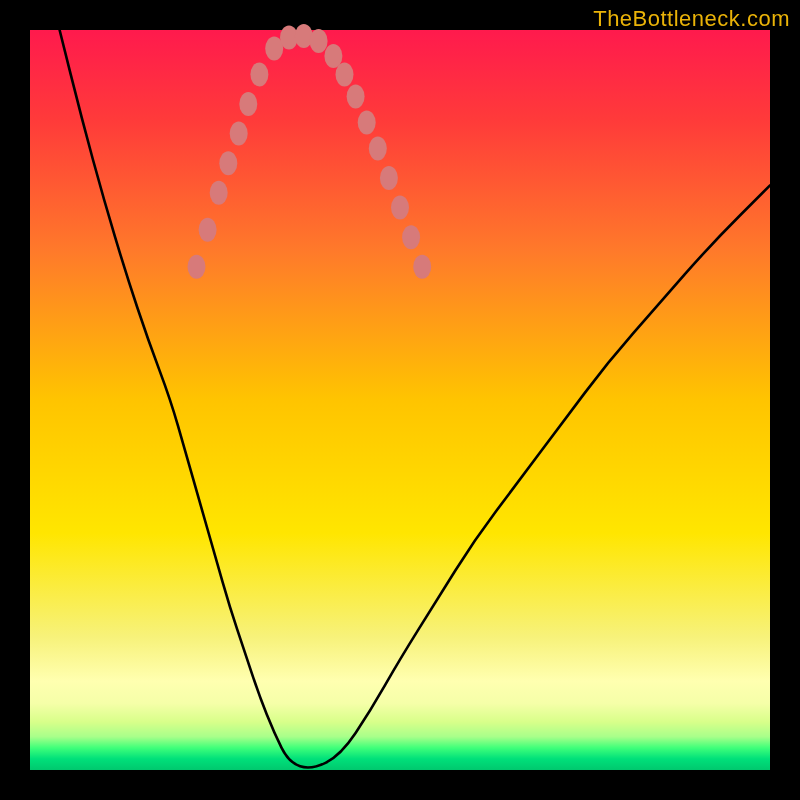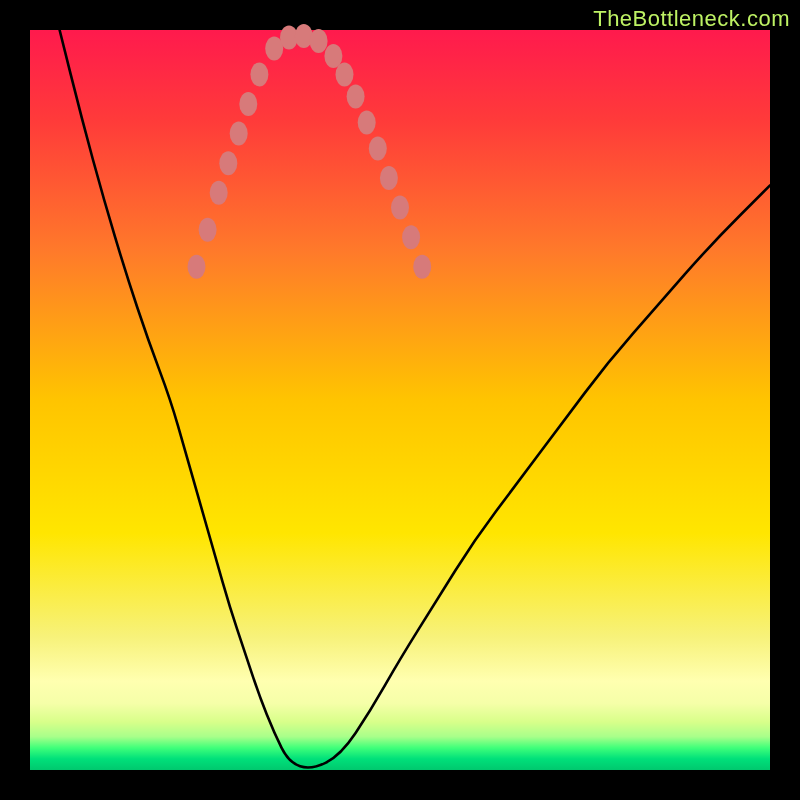--- a/index.html
+++ b/index.html
@@ -38,21 +38,21 @@
       #a8ff8a 95.5%,
       #3fff7a 97%,
       #00e07a 98.5%,
       #00c86e 100%
     );
   }
   .watermark {
     position: absolute;
     top: 6px;
     right: 10px;
-    color: #bef264;
+    color: #eab308;
     font-size: 22px;
     font-weight: 500;
     letter-spacing: 0.5px;
     user-select: none;
   }
   svg.curve {
     position: absolute;
     left: 0;
     top: 0;
     width: 740px;

